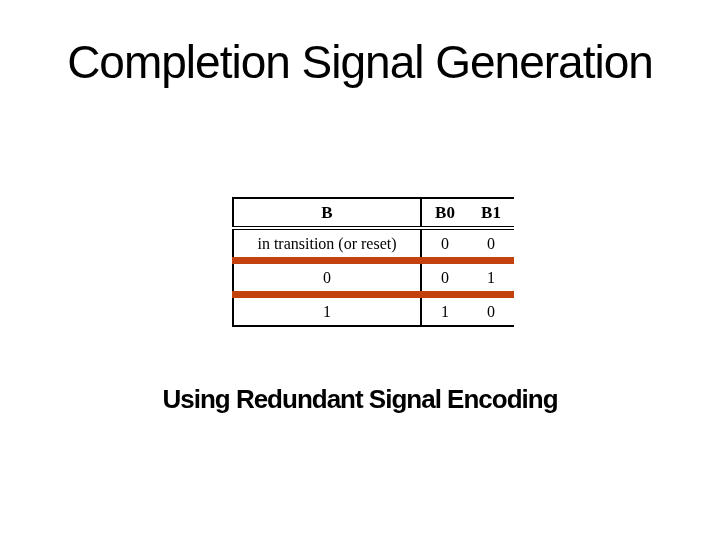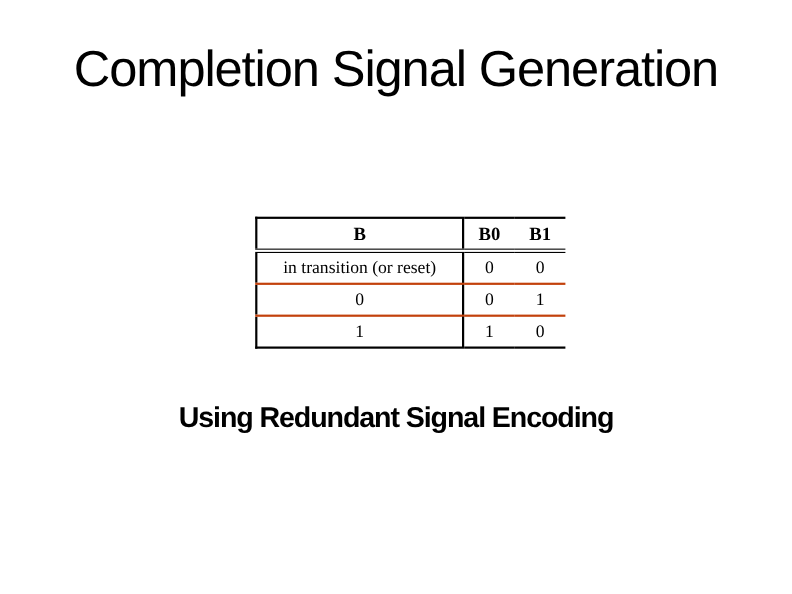--- a/index.html
+++ b/index.html
@@ -51,37 +51,37 @@
   }
   
   .encoding-table thead th {
     border-bottom: 4px double #000;
     font-weight: bold;
     font-size: 17px;
     height: 27px;
   }
   
   .encoding-table tbody tr td {
-    border-bottom: 2px solid #c2410c;
+    border-bottom: 7px solid #c2410c;
     height: 27px;
   }
   .encoding-table tbody tr:last-child td {
     border-bottom: none;
   }
   
   .encoding-table .col-b {
     border-right: 2px solid #000;
     width: 186px;
   }
   .encoding-table .col-b0, .encoding-table .col-b1 {
     width: 46px;
   }
   .slide-caption {
     position: absolute;
-    top: 366px;
+    top: 386px;
     left: 0;
     width: 720px;
     text-align: center;
     font-family: "Liberation Sans", sans-serif;
     font-size: 26px;
     font-weight: bold;
     letter-spacing: -1px;
     line-height: 1;
     white-space: nowrap;
   }

